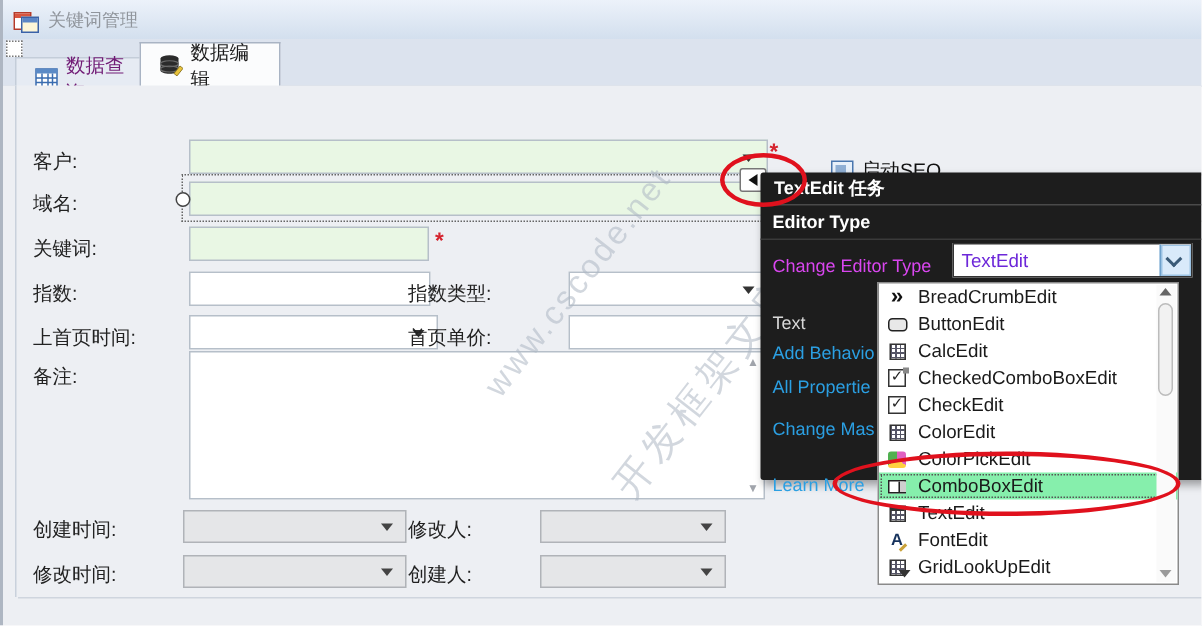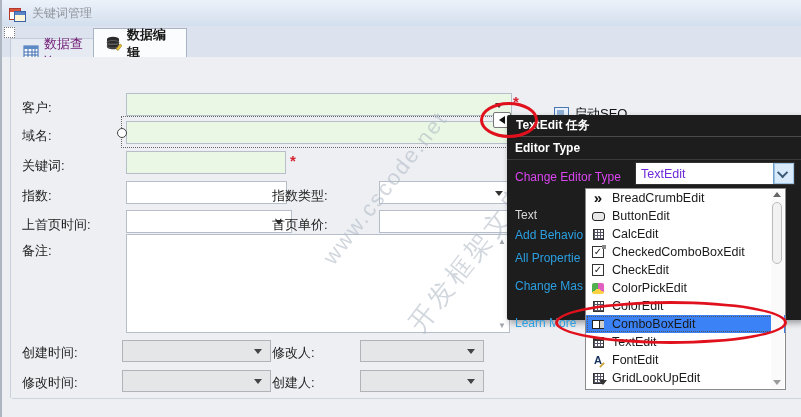--- a/index.html
+++ b/index.html
@@ -16,21 +16,21 @@
   .title-icon .w1::before{content:"";position:absolute;left:0;top:0;width:10px;height:3px;background:#d8553f;}
   .title-icon .w2{position:absolute;left:5px;top:6px;width:10px;height:9px;background:#fdf6d8;border:1px solid #3a62a8;}
   .title-icon .w2::before{content:"";position:absolute;left:0;top:0;width:10px;height:3px;background:#5b86c6;}
   .title-text{margin-left:7px;font-size:12px;color:#90959c;}
   
   .tabstrip{position:absolute;left:0;top:26px;width:801px;height:31px;
     background:#dce3ee;border-bottom:1px solid #c0c9d6;}
   .designer-dot{position:absolute;left:2px;top:1px;width:9px;height:9px;background:#fff;border:1px dotted #777;}
   .tab{position:absolute;top:12px;height:27px;display:flex;align-items:center;padding:0 12px;font-size:13px;color:#701a75;}
   .tab.t1{left:8px;width:60px;background:#e6ebf3;border:1px solid #c4cdd9;border-bottom:none;}
-  .tab.t2{left:91px;width:68px;top:2px;height:29px;background:#fbfcfd;border:1px solid #a9b4c4;border-bottom:none;font-weight:bold;color:#1a1a1a;}
+  .tab.t2{left:91px;width:68px;top:2px;height:29px;background:#fbfcfd;border:1px solid #a9b4c4;border-bottom:none;font-weight:normal;color:#1a1a1a;}
   .tab .ticon{width:16px;height:15px;margin-right:5px;flex:none;}
   
   .content{position:absolute;left:0;top:57px;width:801px;height:360px;background:#edeff3;}
   .panel-edge{position:absolute;left:8px;top:0;width:1px;height:341px;background:#c9d1dc;}
   .panel-bottom{position:absolute;left:10px;top:341px;width:791px;height:1px;background:#cfd5de;}
   .flabel{position:absolute;font-size:13px;color:#222;text-align:left;}
   .field{position:absolute;background:#fff;border:1px solid #b6bfc9;box-sizing:border-box;}
   .field.green{background:#e9f7e4;}
   .field.disabled{background:#e5e6e8;border-color:#b0b3b8;}
   .darr{position:absolute;width:0;height:0;border-left:4px solid transparent;border-right:4px solid transparent;border-top:5px solid #333;}
@@ -60,21 +60,21 @@
   .popup .changerow{position:absolute;left:8px;top:55px;color:#d946ef;}
   .ptcombo{position:absolute;left:128px;top:47px;width:160px;height:23px;background:#fff;border:1px solid #333;box-sizing:border-box;display:flex;align-items:center;}
   .ptcombo .val{flex:1;padding-left:5px;font-size:12.5px;color:#6d28d9;}
   .ptcombo .btn{width:20px;height:21px;background:#d9eafa;border-left:1px solid #6ea1cc;box-shadow:inset 0 0 0 1px #9cc3e4;display:flex;align-items:center;justify-content:center;}
   .ptcombo .btn::before{content:"";width:6px;height:6px;border-left:2px solid #3a5a77;border-bottom:2px solid #3a5a77;transform:rotate(-45deg) translateY(-2px);}
   .popup .textlbl{position:absolute;left:8px;top:93px;color:#d8d8d8;}
   .popup .plink{position:absolute;left:8px;color:#2b9fe2;cursor:pointer;white-space:nowrap;}
   
   .ddlist{position:absolute;left:583px;top:188px;width:201px;height:202px;background:#fff;border:1px solid #8a8a8a;z-index:60;box-sizing:border-box;}
   .dd-item{position:relative;height:18px;display:flex;align-items:center;padding-left:5px;font-size:12.5px;color:#1a1a1a;}
-  .dd-item.hl{background:#3b82f6;outline:1px dotted #555;outline-offset:-2px;}
+  .dd-item.hl{background:#86efac;outline:1px dotted #555;outline-offset:-2px;}
   .dd-icon{width:14px;height:13px;margin-right:7px;flex:none;position:relative;display:flex;align-items:center;justify-content:center;}
   .icon-breadcrumb::before{content:"\00bb";font-weight:bold;font-size:15px;color:#111;line-height:10px;}
   .icon-button::before{content:"";width:11px;height:7px;border:1px solid #222;border-radius:3px;background:#e8e8e8;}
   .icon-calc::before,.icon-date::before,.icon-color::before,.icon-grid-lookup::before{
     content:"";width:11px;height:11px;border:1px solid #333;box-sizing:border-box;
     background-image:repeating-linear-gradient(0deg,#556 0 1px,transparent 1px 3px),repeating-linear-gradient(90deg,#556 0 1px,transparent 1px 3px);}
   .icon-date::before{background-image:linear-gradient(#333 0 3px,transparent 3px),repeating-linear-gradient(0deg,#556 0 1px,transparent 1px 3px),repeating-linear-gradient(90deg,#556 0 1px,transparent 1px 3px);}
   .icon-check::before,.icon-checked-combo::before{content:"\2713";font-size:10px;font-weight:bold;color:#222;border:1px solid #333;width:10px;height:10px;line-height:10px;text-align:center;background:#fff;}
   .icon-checked-combo::after{content:"";position:absolute;right:-1px;top:-1px;width:4px;height:4px;background:#888;}
   .icon-color-pick::before{content:"";width:12px;height:11px;border-radius:2px;background:conic-gradient(#e060c0 0 120deg,#ffd040 0 240deg,#50b050 0 360deg);}
@@ -223,26 +223,26 @@
     </div>
     <div class="dd-item">
       <span class="dd-icon icon-checked-combo"></span>
       <span>CheckedComboBoxEdit</span>
     </div>
     <div class="dd-item">
       <span class="dd-icon icon-check"></span>
       <span>CheckEdit</span>
     </div>
     <div class="dd-item">
+      <span class="dd-icon icon-color"></span>
+      <span>ColorEdit</span>
+    </div>
+    <div class="dd-item">
       <span class="dd-icon icon-color-pick"></span>
       <span>ColorPickEdit</span>
-    </div>
-    <div class="dd-item">
-      <span class="dd-icon icon-color"></span>
-      <span>ColorEdit</span>
     </div>
     <div class="dd-item hl">
       <span class="dd-icon icon-combo"></span>
       <span>ComboBoxEdit</span>
     </div>
     <div class="dd-item">
       <span class="dd-icon icon-date"></span>
       <span>TextEdit</span>
     </div>
     <div class="dd-item">

